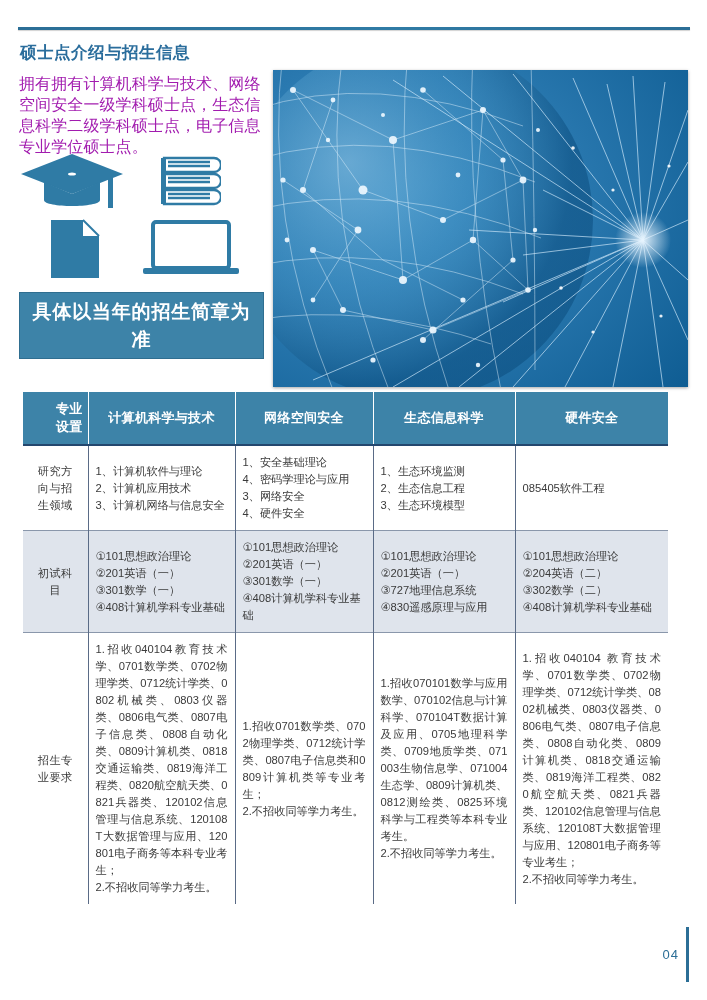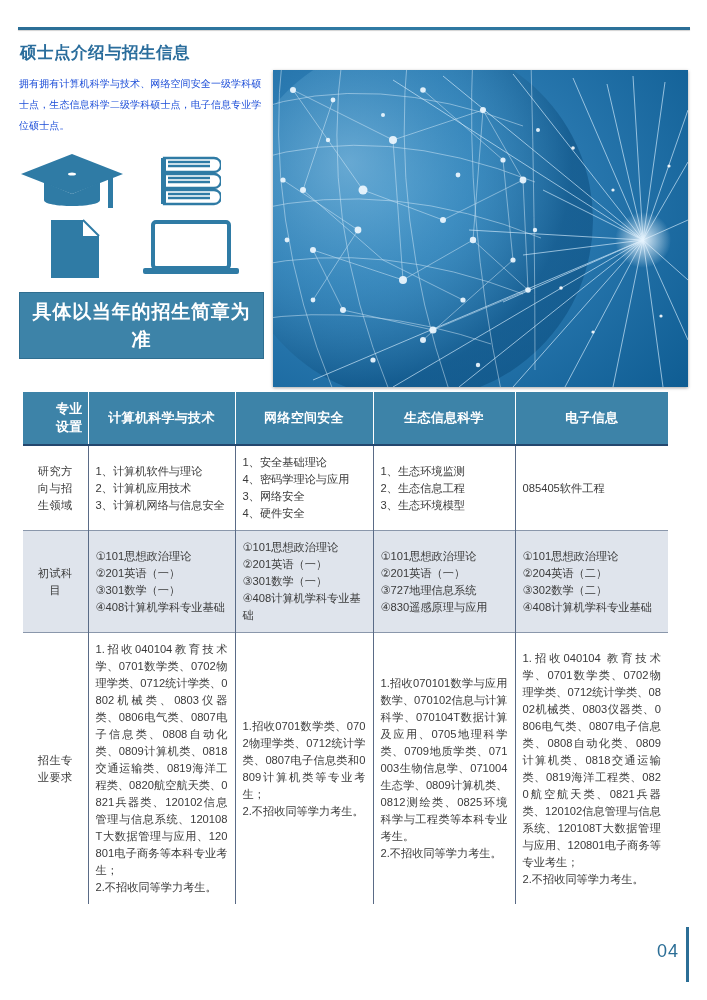--- a/index.html
+++ b/index.html
@@ -38,23 +38,23 @@
     color: #2a6d9c;
     white-space: nowrap;
   }
 
   
   .intro {
     position: absolute;
     left: 19px;
     top: 73px;
     width: 246px;
-    font-size: 10px;
+    font-size: 16px;
     line-height: 21px;
-    color: #1d4ed8;
+    color: #a21caf;
     letter-spacing: 0.1px;
   }
 
   
   .icons {
     position: absolute;
     left: 14px;
     top: 152px;
     width: 250px;
     height: 140px;
@@ -164,21 +164,21 @@
   td.justify { text-align: justify; text-align-last: left; }
   td.center  { text-align: center; font-size: 13px; }
 
   .cellline { display: block; }
 
   
   .folio {
     position: absolute;
     right: 28px;
     bottom: 38px;
-    font-size: 18px;
+    font-size: 13px;
     color: #2b6e96;
     letter-spacing: 1px;
   }
   .folio-rule {
     position: absolute;
     right: 18px;
     bottom: 18px;
     width: 3px;
     height: 55px;
     background: #2b6e96;
@@ -358,21 +358,21 @@
     </colgroup>
     <thead>
       <tr>
         <th>
           <span class="cellline">专业</span>
           <span class="cellline">设置</span>
         </th>
         <th>计算机科学与技术</th>
         <th>网络空间安全</th>
         <th>生态信息科学</th>
-        <th>电子信息</th>
+        <th>硬件安全</th>
       </tr>
     </thead>
     <tbody>
 
       <tr class="row-a">
         <td>
           <span class="cellline">研究方</span>
           <span class="cellline">向与招</span>
           <span class="cellline">生领域</span>
         </td>

